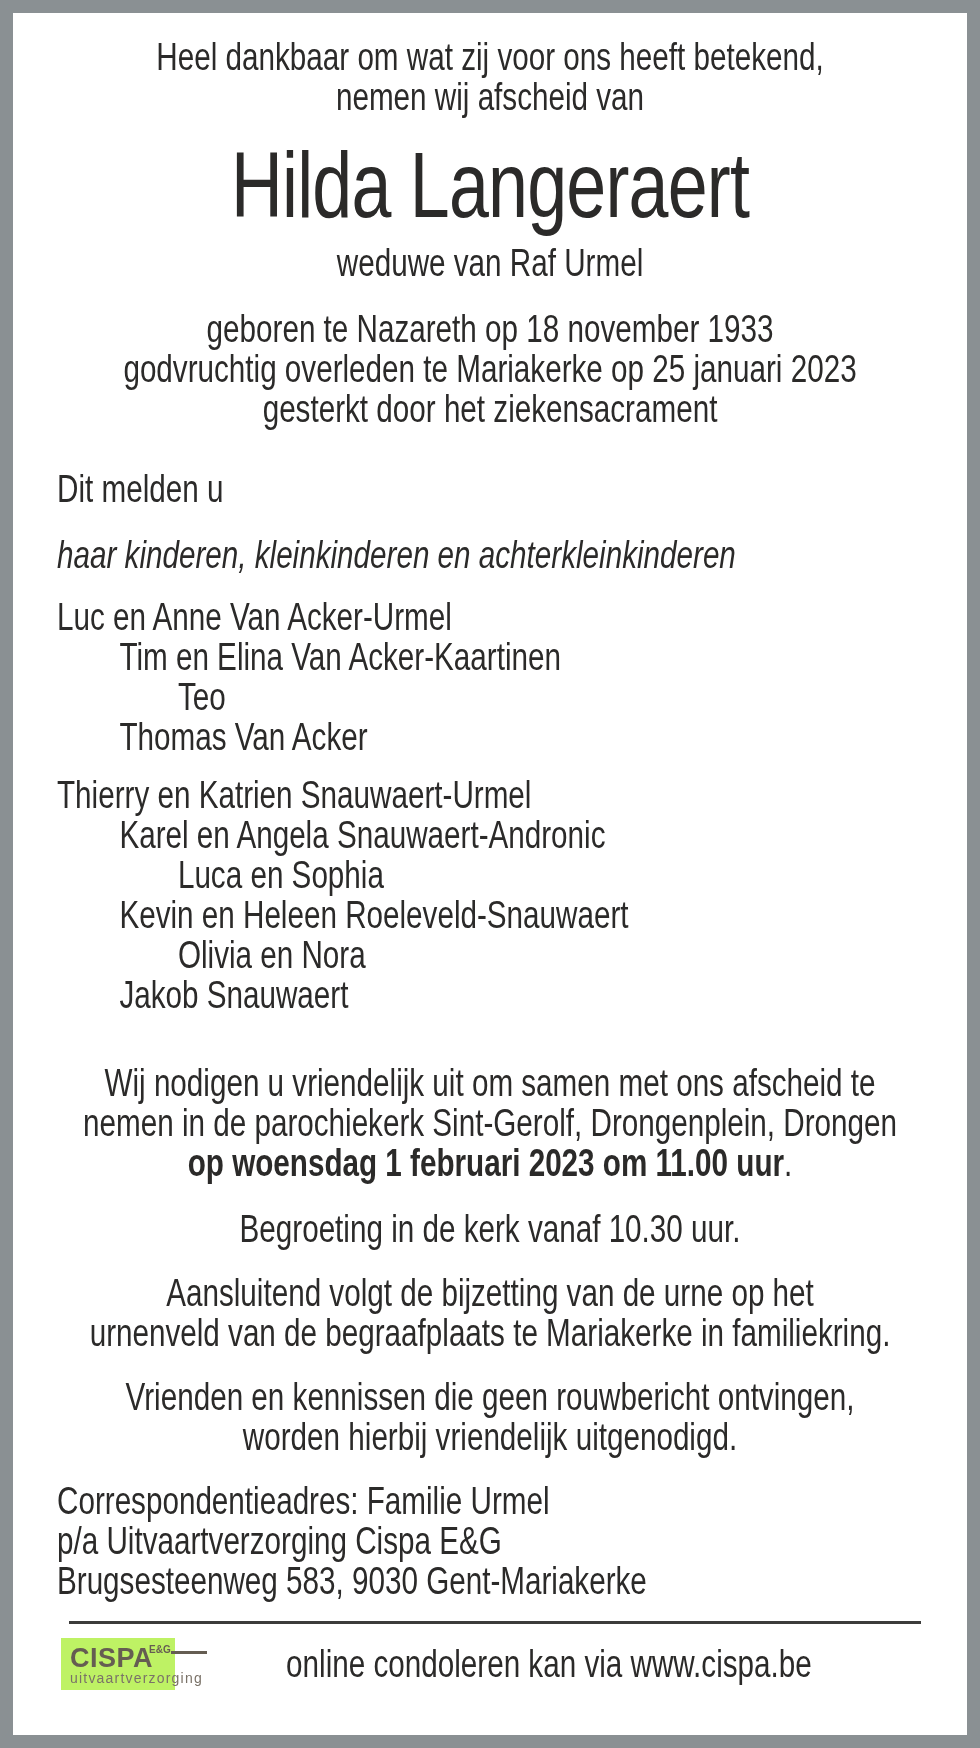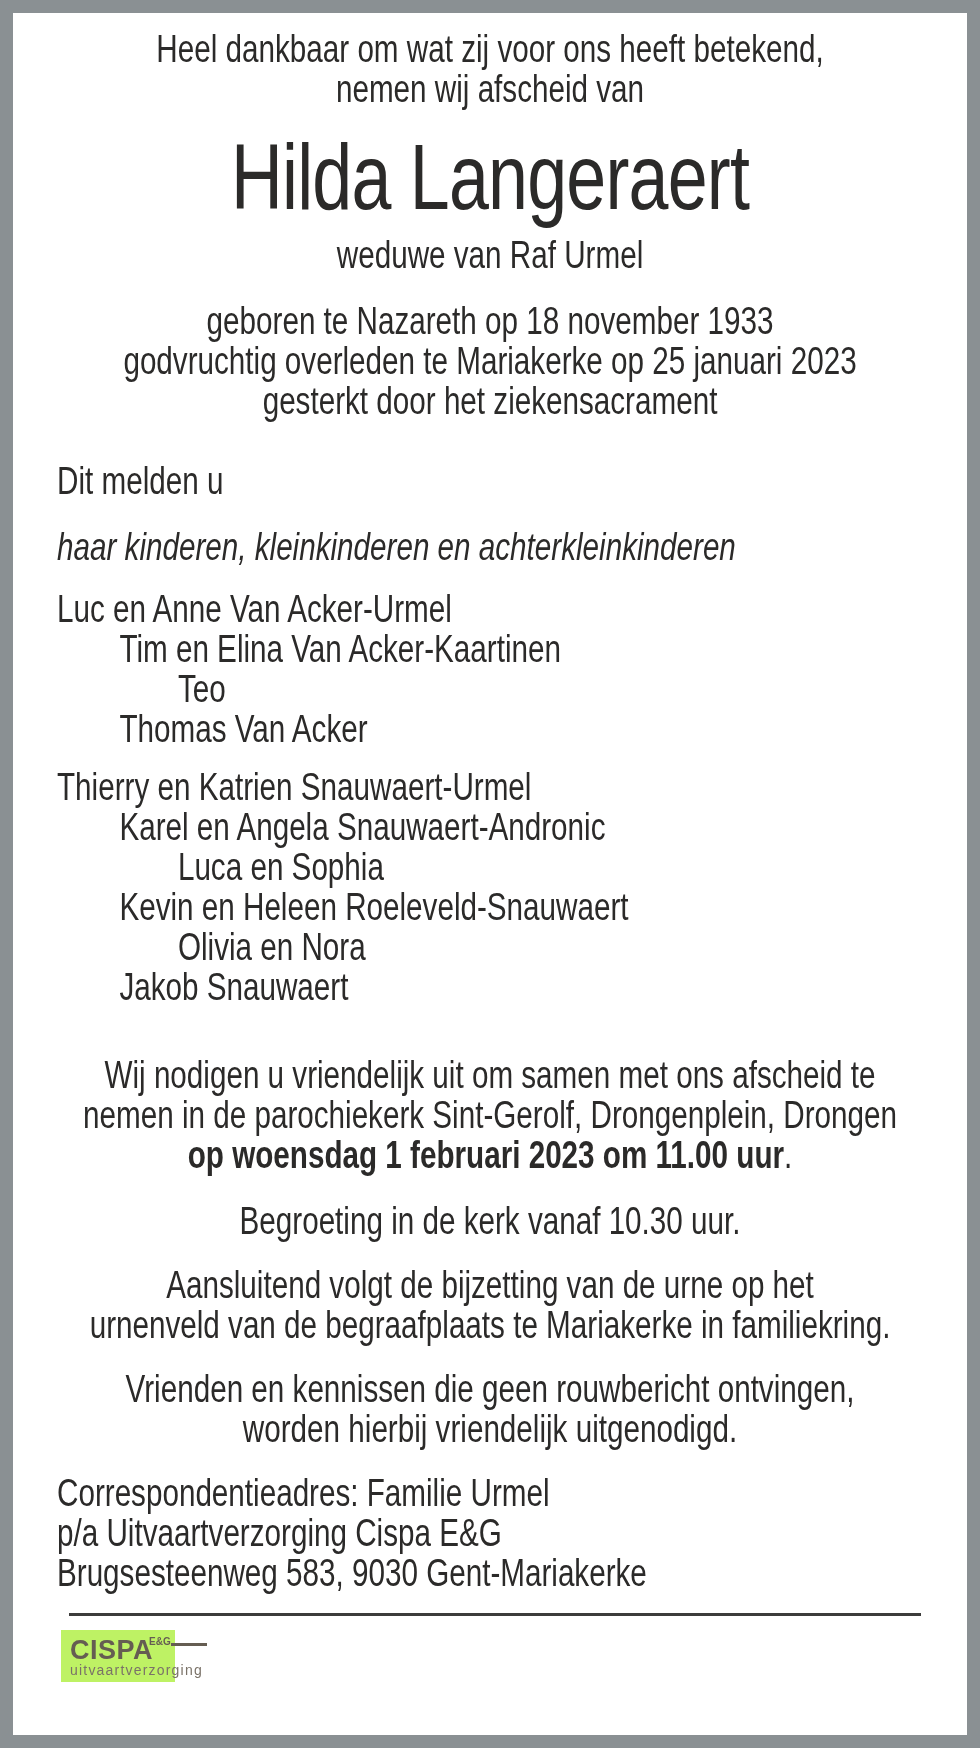--- a/index.html
+++ b/index.html
@@ -14,21 +14,21 @@
   .frame {
     width: 980px; height: 1748px;
     box-sizing: border-box;
     border: 13px solid #8a9093;
     background: #ffffff;
     overflow: hidden;
   }
   .card {
     box-sizing: border-box;
     width: 100%; height: 100%;
-    padding: 16px 44px 20px 44px;
+    padding: 24px 44px 20px 44px;
     overflow: hidden;
   }
   
   .cond {
     width: 128.21%;
     transform: scaleX(0.78);
     transform-origin: 0 0;
   }
   .line { font-size: 38px; line-height: 40px; }
   .center { text-align: center; }
@@ -193,16 +193,19 @@
       <div class="logo-box">
         <div class="logo-top">
           <span class="logo-brand">CISPA</span>
           <span class="logo-eg-col">
             <span class="logo-sup">E&amp;G</span>
             <span class="logo-underline"></span>
           </span>
         </div>
         <div class="logo-tagline">uitvaartverzorging</div>
       </div>
+      <div class="footer-note-wrap">
+        <span class="footer-note">online condoleren kan via www.cispa.be</span>
+      </div>
     </div>
 
   </div>
 </div>
 
 </body></html>

